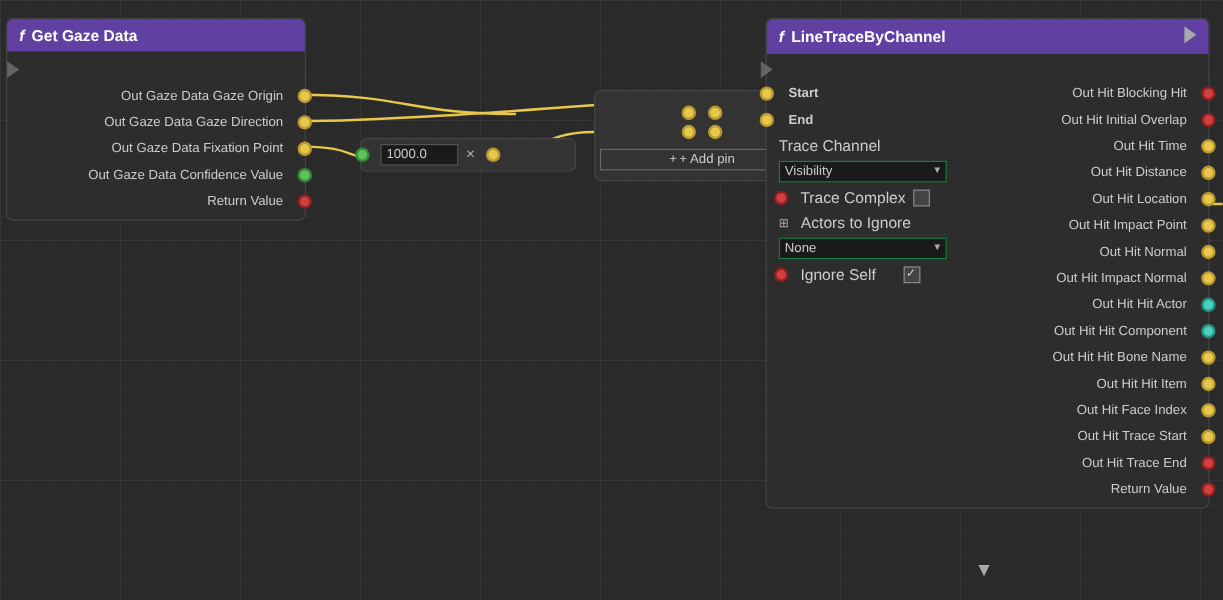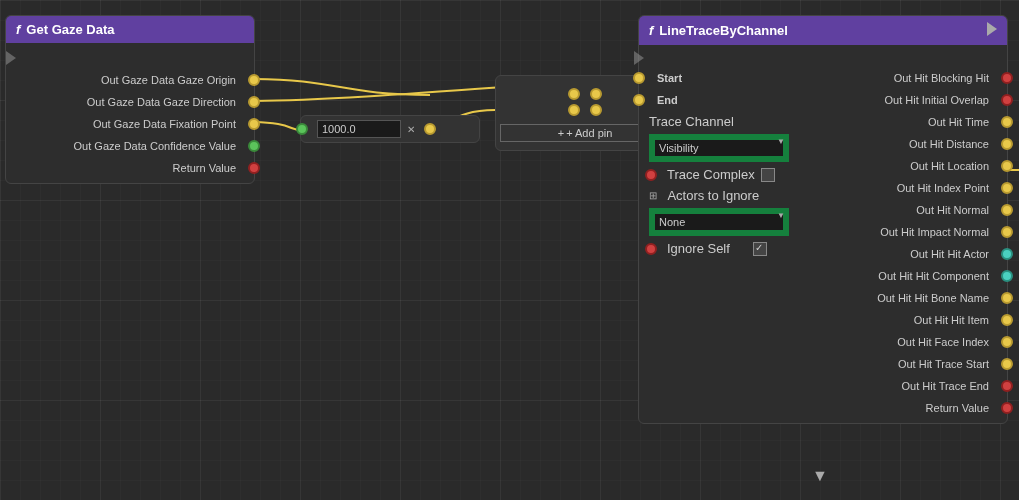--- a/index.html
+++ b/index.html
@@ -174,21 +174,21 @@
       content: '✓';
       position: absolute;
       color: #ccc;
       font-size: 10px;
       top: -1px;
       left: 1px;
     }
 
     .dropdown-inline {
       background: #1a1a1a;
-      border: 6px solid #15803d;
+      border: 1px solid #15803d;
       color: #ccc;
       font-size: 11px;
       padding: 2px 4px;
       width: 140px;
       appearance: none;
       -webkit-appearance: none;
       outline: none;
     }
 
     .dropdown-wrapper {
@@ -325,21 +325,21 @@
     <div class="pin-row right">
       <span class="pin-dot red pin-dot-right"></span>
       <span class="pin-label">Return Value</span>
     </div>
   </div>
 </div>
 
 <div id="node-value" class="node">
   <div class="node-body" style="display:flex; align-items:center; padding:4px 0 4px 0;">
     <span class="pin-dot green" style="position:relative;left:-5px;flex-shrink:0;"></span>
-    <input class="value-input" type="text" value="1000.0" style="width: 84px;">
+    <input class="value-input" type="text" value="1000.0" style="width: 65px;">
     <span style="color:#aaa;font-size:10px;cursor:pointer;margin-left:2px;">✕</span>
     <span class="pin-dot yellow" style="position:relative;right:-5px;flex-shrink:0;"></span>
   </div>
 </div>
 
 <div id="node-addpin" class="node">
   <div class="node-body">
 
     <div style="display:flex; align-items:center; justify-content:space-between; padding: 4px 0;">
       <div style="display:flex; flex-direction:column; gap:4px; position:relative; left:-5px;">
@@ -444,21 +444,21 @@
         <div class="pin-row right">
           <span class="pin-dot yellow pin-dot-right"></span>
           <span class="pin-label">Out Hit Distance</span>
         </div>
         <div class="pin-row right">
           <span class="pin-dot yellow pin-dot-right"></span>
           <span class="pin-label">Out Hit Location</span>
         </div>
         <div class="pin-row right">
           <span class="pin-dot yellow pin-dot-right"></span>
-          <span class="pin-label">Out Hit Index Point</span>
+          <span class="pin-label">Out Hit Impact Point</span>
         </div>
         <div class="pin-row right">
           <span class="pin-dot yellow pin-dot-right"></span>
           <span class="pin-label">Out Hit Normal</span>
         </div>
         <div class="pin-row right">
           <span class="pin-dot yellow pin-dot-right"></span>
           <span class="pin-label">Out Hit Impact Normal</span>
         </div>
         <div class="pin-row right">

